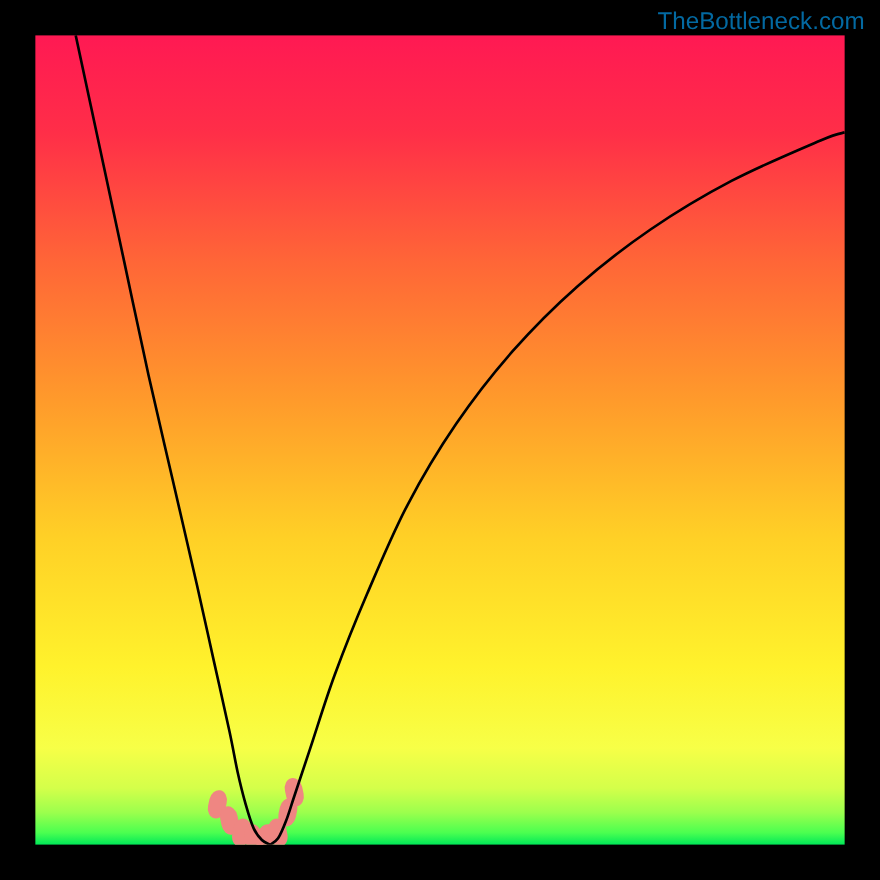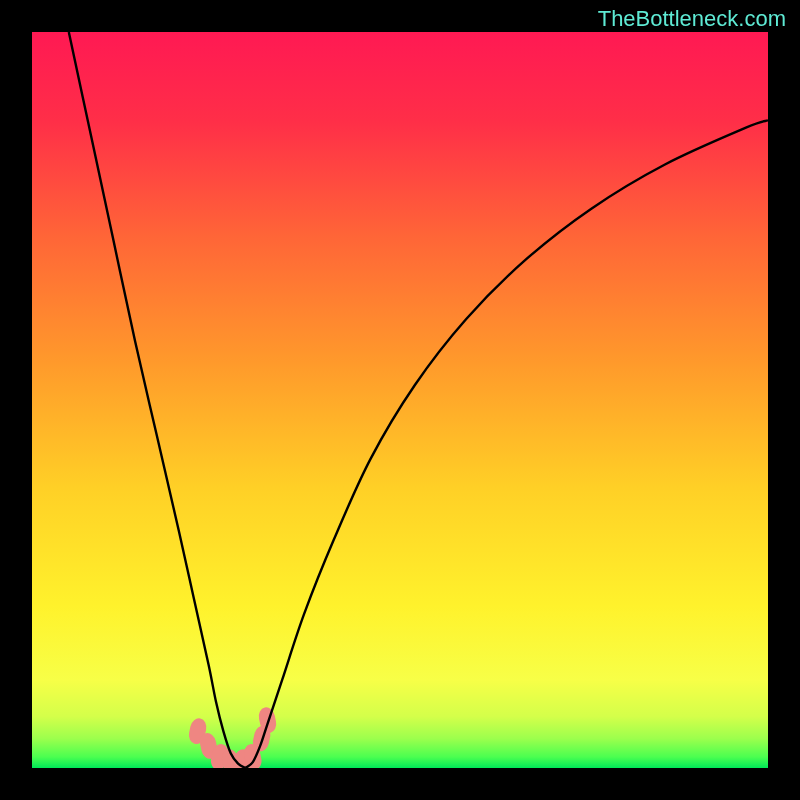--- a/index.html
+++ b/index.html
@@ -9,21 +9,21 @@
     height: 800px;
     background: #000;
     position: relative;
   }
   .watermark {
     position: absolute;
     top: 6px;
     right: 14px;
     font-family: Arial, Helvetica, sans-serif;
     font-size: 22px;
-    color: #5eead4;
+    color: #0369a1;
     letter-spacing: 0px;
     font-weight: 400;
     z-index: 5;
   }
   .plot {
     position: absolute;
     left: 32px;
     top: 32px;
     width: 736px;
     height: 736px;

